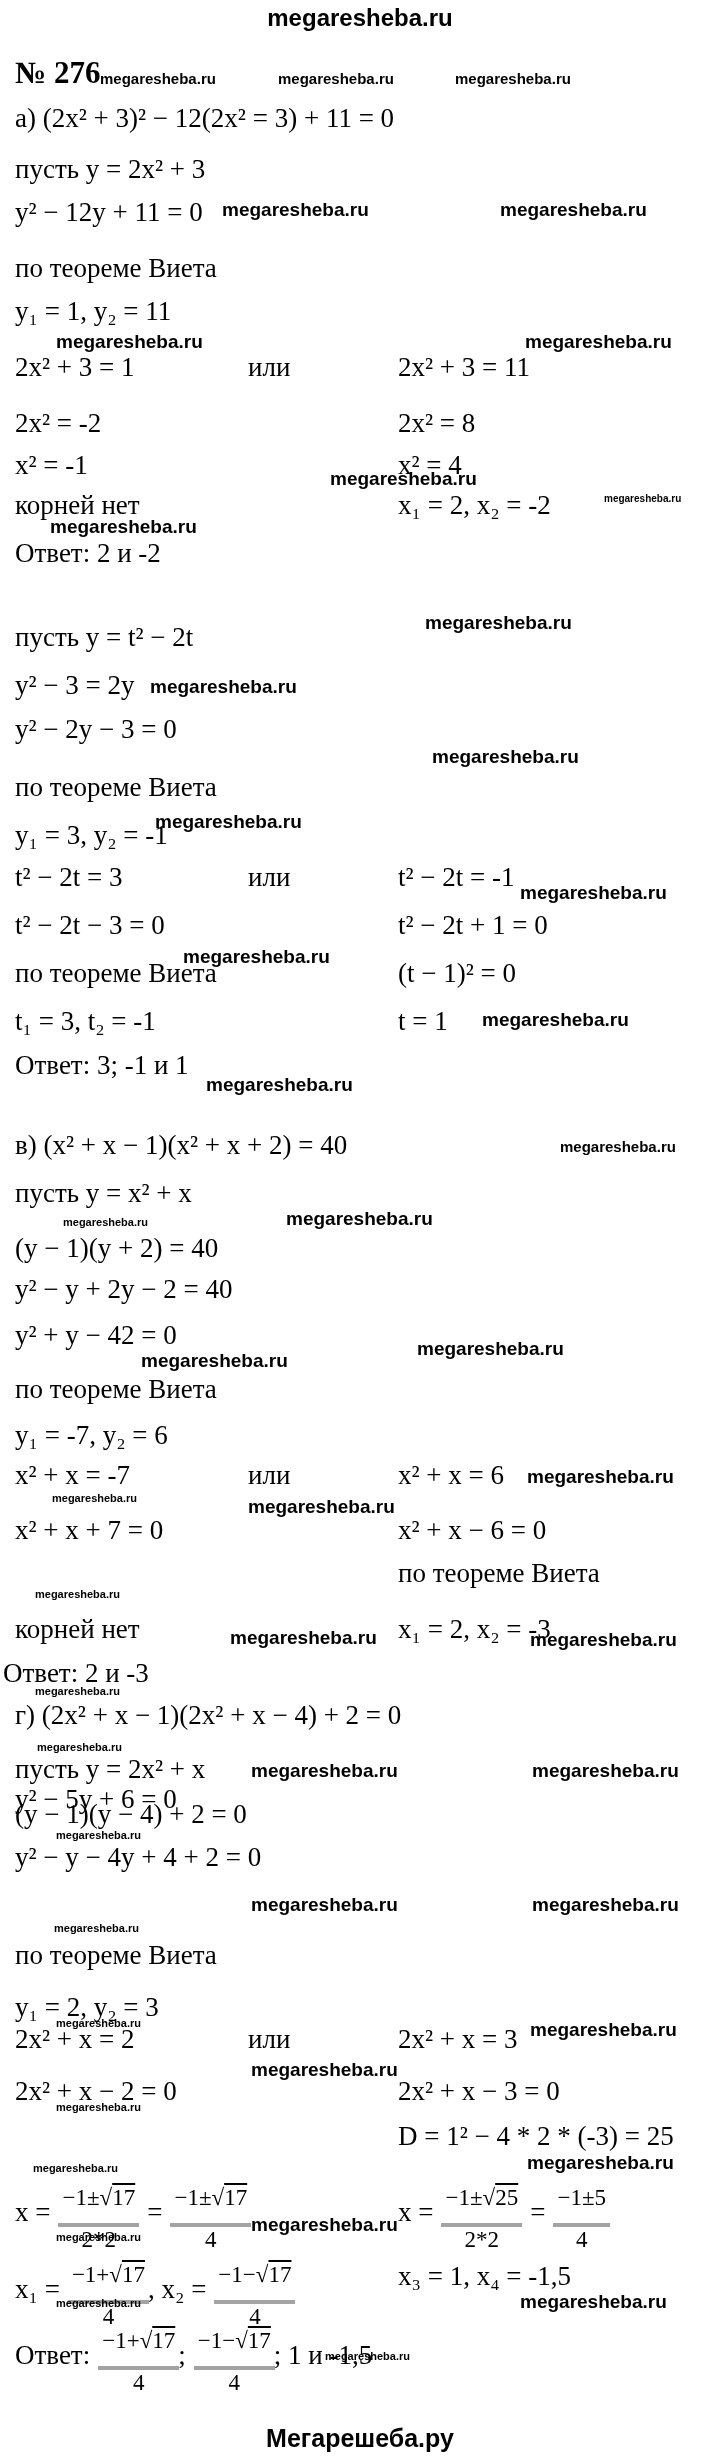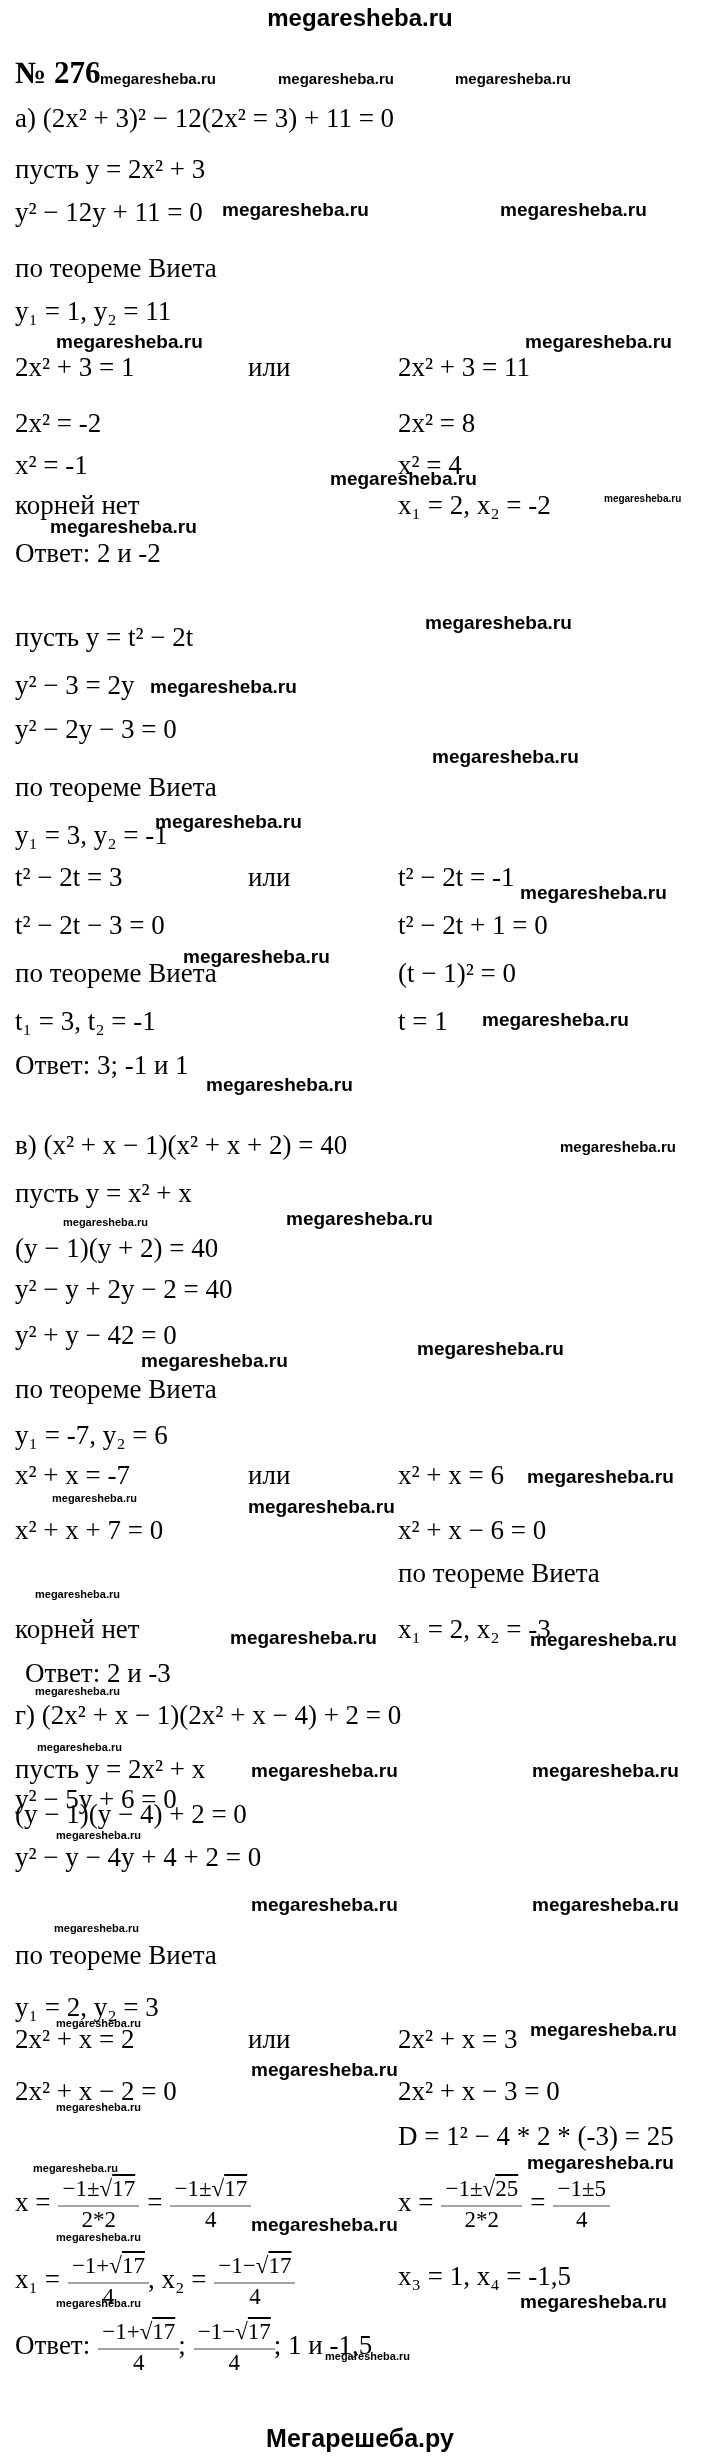--- a/index.html
+++ b/index.html
@@ -13,21 +13,21 @@
        font-family:"Liberation Sans","DejaVu Sans",sans-serif;font-weight:700;font-size:25px}
   .pnum{position:absolute;left:15px;top:55px;font-weight:700;font-size:31px}
   .wm{position:absolute;white-space:nowrap;color:#000;
       font-family:"Liberation Sans","DejaVu Sans",sans-serif}
   .wm-b{font-weight:700;font-size:19px}
   .wm-m{font-weight:600;font-size:15px}
   .wm-s{font-weight:700;font-size:11px}
   .wm-t{font-weight:700;font-size:10px}
   .frac{display:inline-flex;flex-direction:column;align-items:center;
         font-size:23px;line-height:1.1;margin:0 2px}
-  .frac .nm{border-bottom:2px solid #a3a3a3;padding:4px 4px}
+  .frac .nm{border-bottom:4px solid #a3a3a3;padding:13px 4px}
   .frac .dn{padding:0 4px}
   .rad{text-decoration:overline}
   .tight{margin-left:-9px}
 </style>
 </head>
 <body>
 
 <div id="page">
 
   <div class="hdr">megaresheba.ru</div>
@@ -102,21 +102,21 @@
   <span class="wm wm-s" style="left:52px;top:1492px">megaresheba.ru</span>
   <span class="wm wm-b" style="left:248px;top:1496px">megaresheba.ru</span>
   <span class="t" style="left:15px;top:1515px">x² + x + 7 = 0</span>
   <span class="t" style="left:398px;top:1515px">x² + x − 6 = 0</span>
   <span class="t" style="left:398px;top:1558px">по теореме Виета</span>
   <span class="wm wm-s" style="left:35px;top:1588px">megaresheba.ru</span>
   <span class="t" style="left:15px;top:1614px">корней нет</span>
   <span class="wm wm-b" style="left:230px;top:1627px">megaresheba.ru</span>
   <span class="t" style="left:398px;top:1614px">x₁ = 2, x₂ = -3</span>
   <span class="wm wm-b" style="left:530px;top:1629px">megaresheba.ru</span>
-  <span class="t" style="left:25px;top:1658px">Ответ: 2 и -3</span>
+  <span class="t" style="left:3px;top:1658px">Ответ: 2 и -3</span>
   <span class="wm wm-s" style="left:35px;top:1685px">megaresheba.ru</span>
 
   <span class="t" style="left:15px;top:1700px">г) (2x² + x − 1)(2x² + x − 4) + 2 = 0</span>
   <span class="wm wm-s" style="left:37px;top:1741px">megaresheba.ru</span>
   <span class="t" style="left:15px;top:1754px">пусть y = 2x² + x</span>
   <span class="wm wm-b" style="left:251px;top:1760px">megaresheba.ru</span>
   <span class="wm wm-b" style="left:532px;top:1760px">megaresheba.ru</span>
   <span class="t" style="left:15px;top:1799px">(y − 1)(y − 4) + 2 = 0</span>
   <span class="wm wm-s" style="left:56px;top:1829px">megaresheba.ru</span>
   <span class="t" style="left:15px;top:1842px">y² − y − 4y + 4 + 2 = 0</span>

